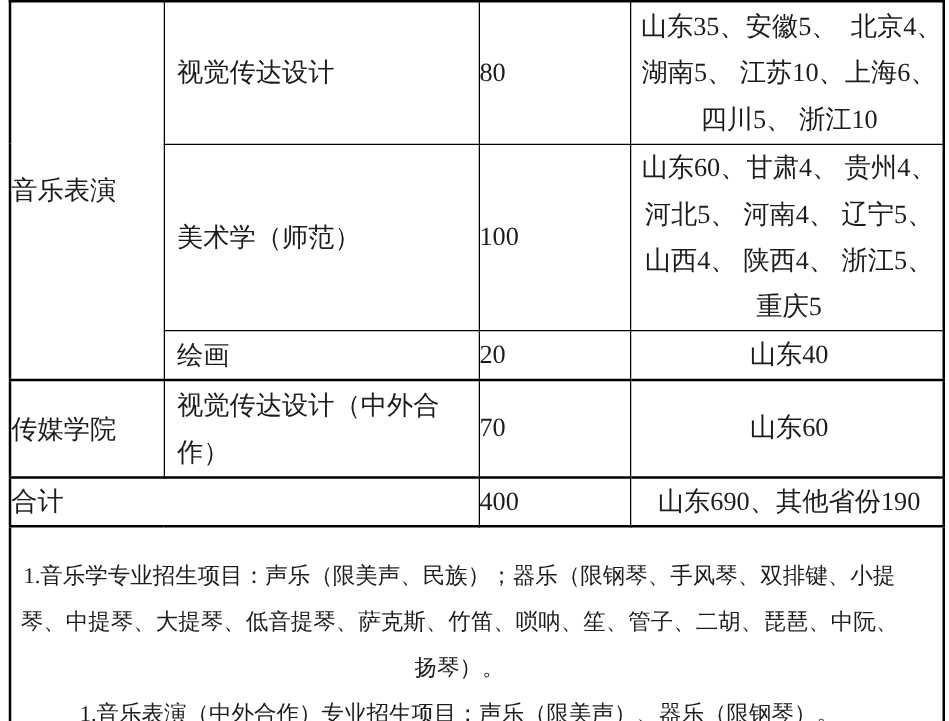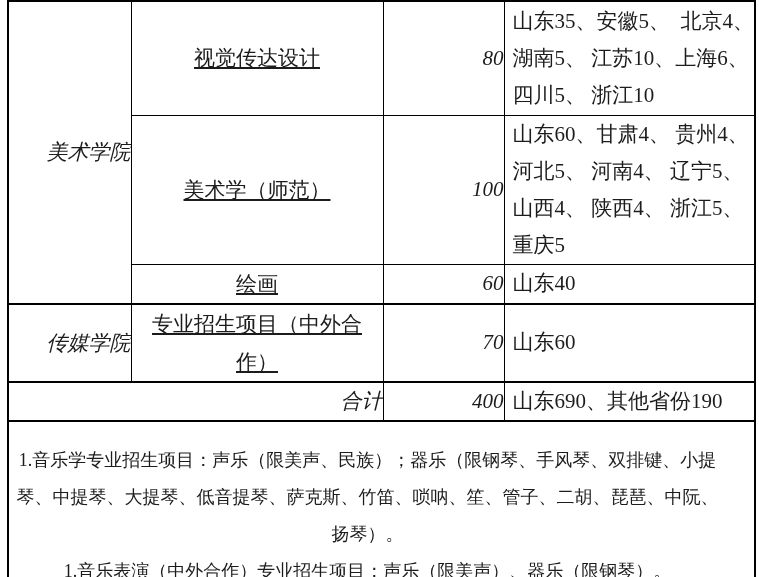--- a/index.html
+++ b/index.html
@@ -31,29 +31,28 @@
   .r1 { height: 114px; }
   .r2 { height: 149px; }
   .r3 { height: 23px; }
   .r4 { height: 77px; }
   .r5 { height: 38px; margin-left: 40px; }
   .r6 { height: 153px; }
   
   .r4 td { border-top: 2px solid #000; }
   .r5 td { border-top: 2px solid #000; }
   .r6 td { border-top: 2px solid #000; }
-  .college, .count, .total-label { text-align: right; font-style: italic; }
+  .college, .count, .total-label { text-align: left; }
   .major {
-    text-align: center;
+    text-align: left;
     line-height: 38px;
     padding: 0 10px;
-    text-decoration: underline;
   }
   .prov {
-    text-align: left;
+    text-align: center;
     padding-left: 8px;
     padding-right: 4px;
     line-height: 37px;
   }
   .pline { white-space: pre; }
   .notes {
     font-size: 18px;
     line-height: 37px;
     vertical-align: top;
     text-align: center;
@@ -68,49 +67,49 @@
 <div class="page">
   <table class="enroll">
     <colgroup>
       <col style="width:123px">
       <col style="width:252px">
       <col style="width:121px">
       <col style="width:251px">
     </colgroup>
     <tbody>
       <tr class="r1">
-        <td class="college" rowspan="3">美术学院</td>
+        <td class="college" rowspan="3">音乐表演</td>
         <td class="major">视觉传达设计</td>
         <td class="count">80</td>
         <td class="prov">
           <div class="pline">山东35、安徽5、  北京4、</div>
           <div class="pline">湖南5、 江苏10、上海6、</div>
           <div class="pline">四川5、 浙江10</div>
         </td>
       </tr>
       <tr class="r2">
         <td class="major">美术学（师范）</td>
         <td class="count">100</td>
         <td class="prov">
           <div class="pline">山东60、甘肃4、 贵州4、</div>
           <div class="pline">河北5、 河南4、 辽宁5、</div>
           <div class="pline">山西4、 陕西4、 浙江5、</div>
           <div class="pline">重庆5</div>
         </td>
       </tr>
       <tr class="r3">
         <td class="major">绘画</td>
-        <td class="count">60</td>
+        <td class="count">20</td>
         <td class="prov">
           <div class="pline">山东40</div>
         </td>
       </tr>
       <tr class="r4">
         <td class="college">传媒学院</td>
-        <td class="major">专业招生项目（中外合作）</td>
+        <td class="major">视觉传达设计（中外合作）</td>
         <td class="count">70</td>
         <td class="prov">
           <div class="pline">山东60</div>
         </td>
       </tr>
       <tr class="r5">
         <td class="total-label" colspan="2">合计</td>
         <td class="count">400</td>
         <td class="prov">
           <div class="pline">山东690、其他省份190</div>

